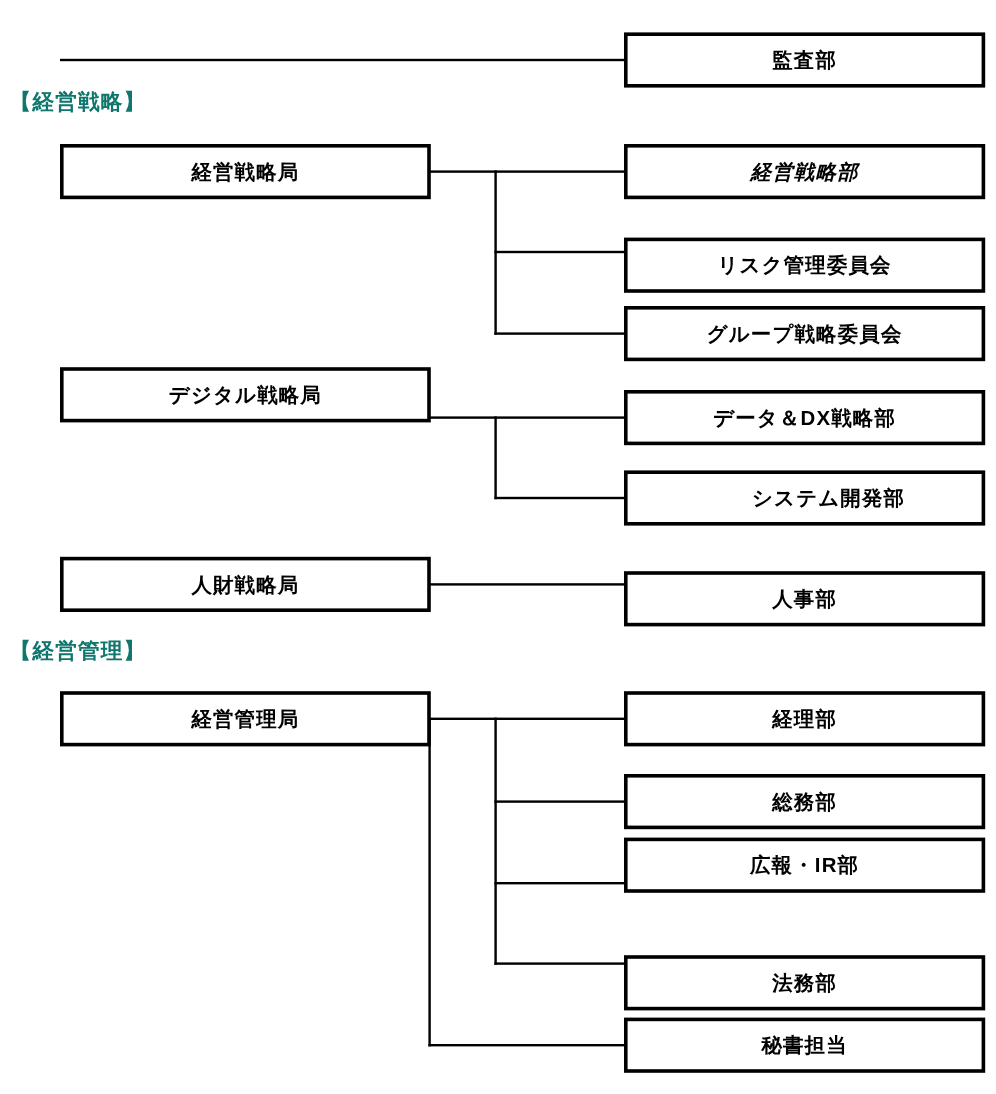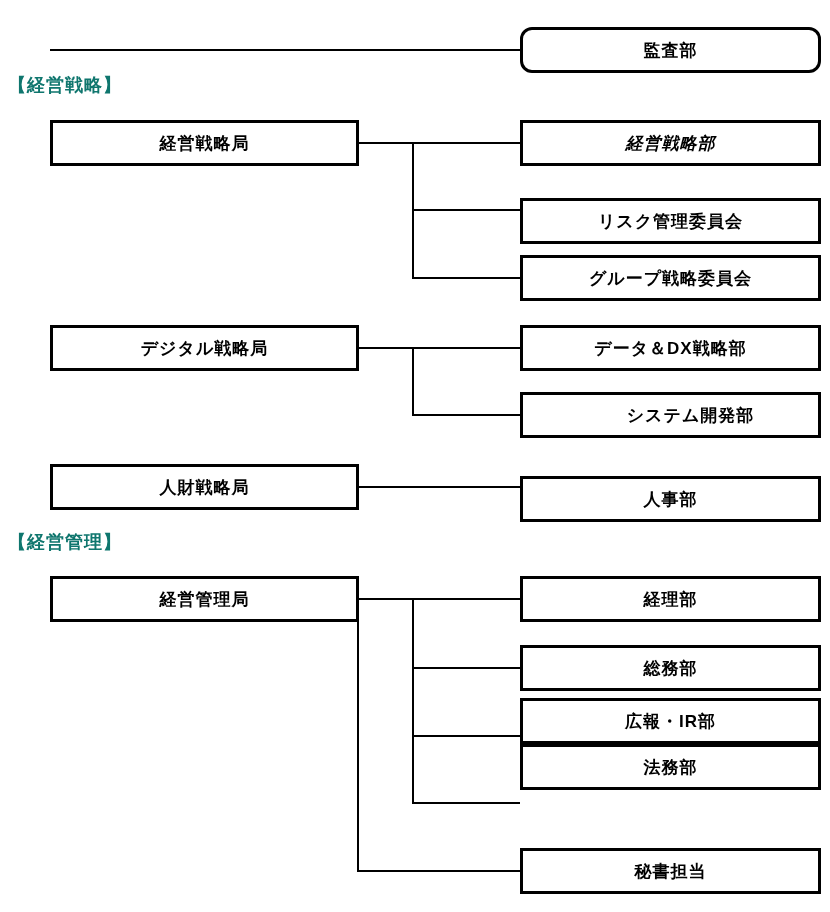--- a/index.html
+++ b/index.html
@@ -50,34 +50,34 @@
     width: 2px;
     background: #000000;
   }
 </style>
 </head>
 <body>
 
 <div class="canvas">
 
   <div class="hline" style="left:50px; top:49px; width:470px;"></div>
-  <div class="box child-box" style="top:27px;border-radius:12px;">監査部</div>
+  <div class="box child-box" style="top:27px;">監査部</div>
 
   <div class="section-heading" style="top:73px;">【経営戦略】</div>
 
   <div class="box parent-box" style="top:120px;">経営戦略局</div>
   <div class="hline" style="left:357px; top:142px; width:163px;"></div>
   <div class="vline" style="left:412px; top:142px; height:137px;"></div>
   <div class="hline" style="left:412px; top:209px; width:108px;"></div>
   <div class="hline" style="left:412px; top:277px; width:108px;"></div>
   <div class="box child-box" style="top:120px;font-style:italic;">経営戦略部</div>
   <div class="box child-box" style="top:187px;margin-top:11px;">リスク管理委員会</div>
   <div class="box child-box" style="top:255px;">グループ戦略委員会</div>
 
-  <div class="box parent-box" style="top:325px;">デジタル戦略局</div>
+  <div class="box parent-box" style="top:306px;">デジタル戦略局</div>
   <div class="hline" style="left:357px; top:347px; width:163px;"></div>
   <div class="vline" style="left:412px; top:347px; height:69px;"></div>
   <div class="hline" style="left:412px; top:414px; width:108px;"></div>
   <div class="box child-box" style="top:325px;">データ＆DX戦略部</div>
   <div class="box child-box" style="top:392px;padding-left:40px;">システム開発部</div>
 
   <div class="box parent-box" style="top:464px;">人財戦略局</div>
   <div class="hline" style="left:357px; top:486px; width:163px;"></div>
   <div class="box child-box" style="top:476px;">人事部</div>
 
@@ -87,16 +87,16 @@
   <div class="hline" style="left:357px; top:598px; width:163px;"></div>
   <div class="vline" style="left:357px; top:598px; height:274px;"></div>
   <div class="vline" style="left:412px; top:598px; height:206px;"></div>
   <div class="hline" style="left:412px; top:667px; width:108px;"></div>
   <div class="hline" style="left:412px; top:735px; width:108px;"></div>
   <div class="hline" style="left:412px; top:802px; width:108px;"></div>
   <div class="hline" style="left:357px; top:870px; width:163px;"></div>
   <div class="box child-box" style="top:576px;">経理部</div>
   <div class="box child-box" style="top:645px;">総務部</div>
   <div class="box child-box" style="top:698px;text-align:right;">広報・IR部</div>
-  <div class="box child-box" style="top:744px;">法務部</div>
+  <div class="box child-box" style="top:796px;">法務部</div>
   <div class="box child-box" style="top:848px;">秘書担当</div>
 
 </div>
 
 </body></html>

